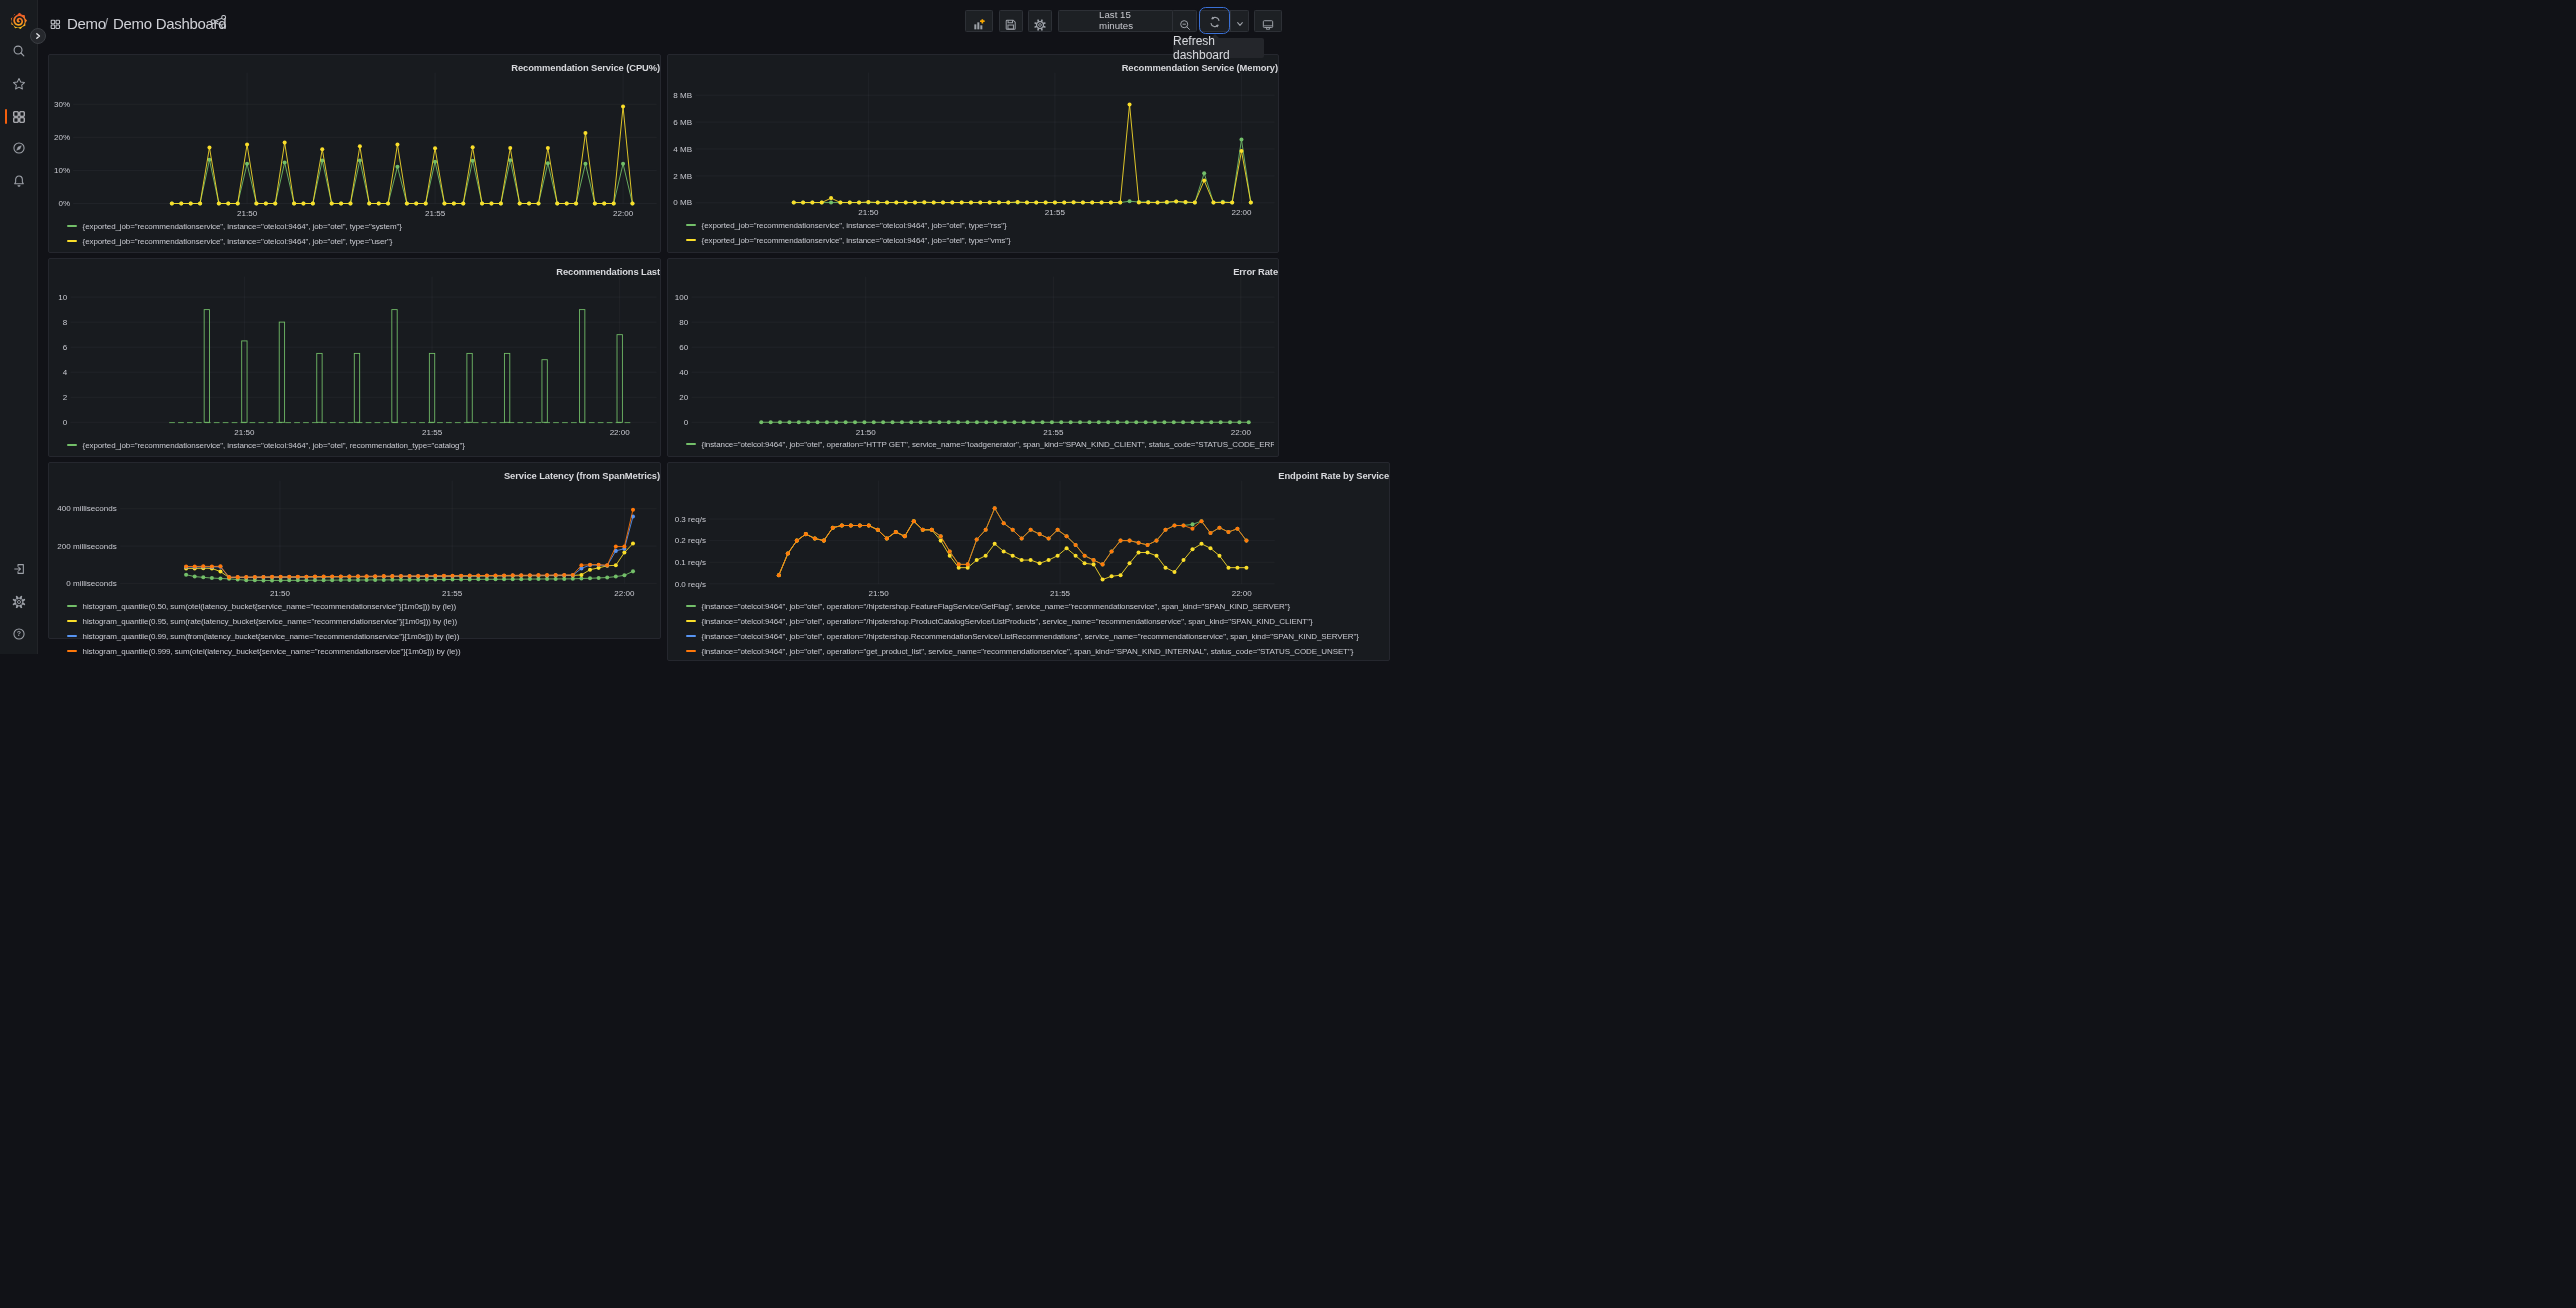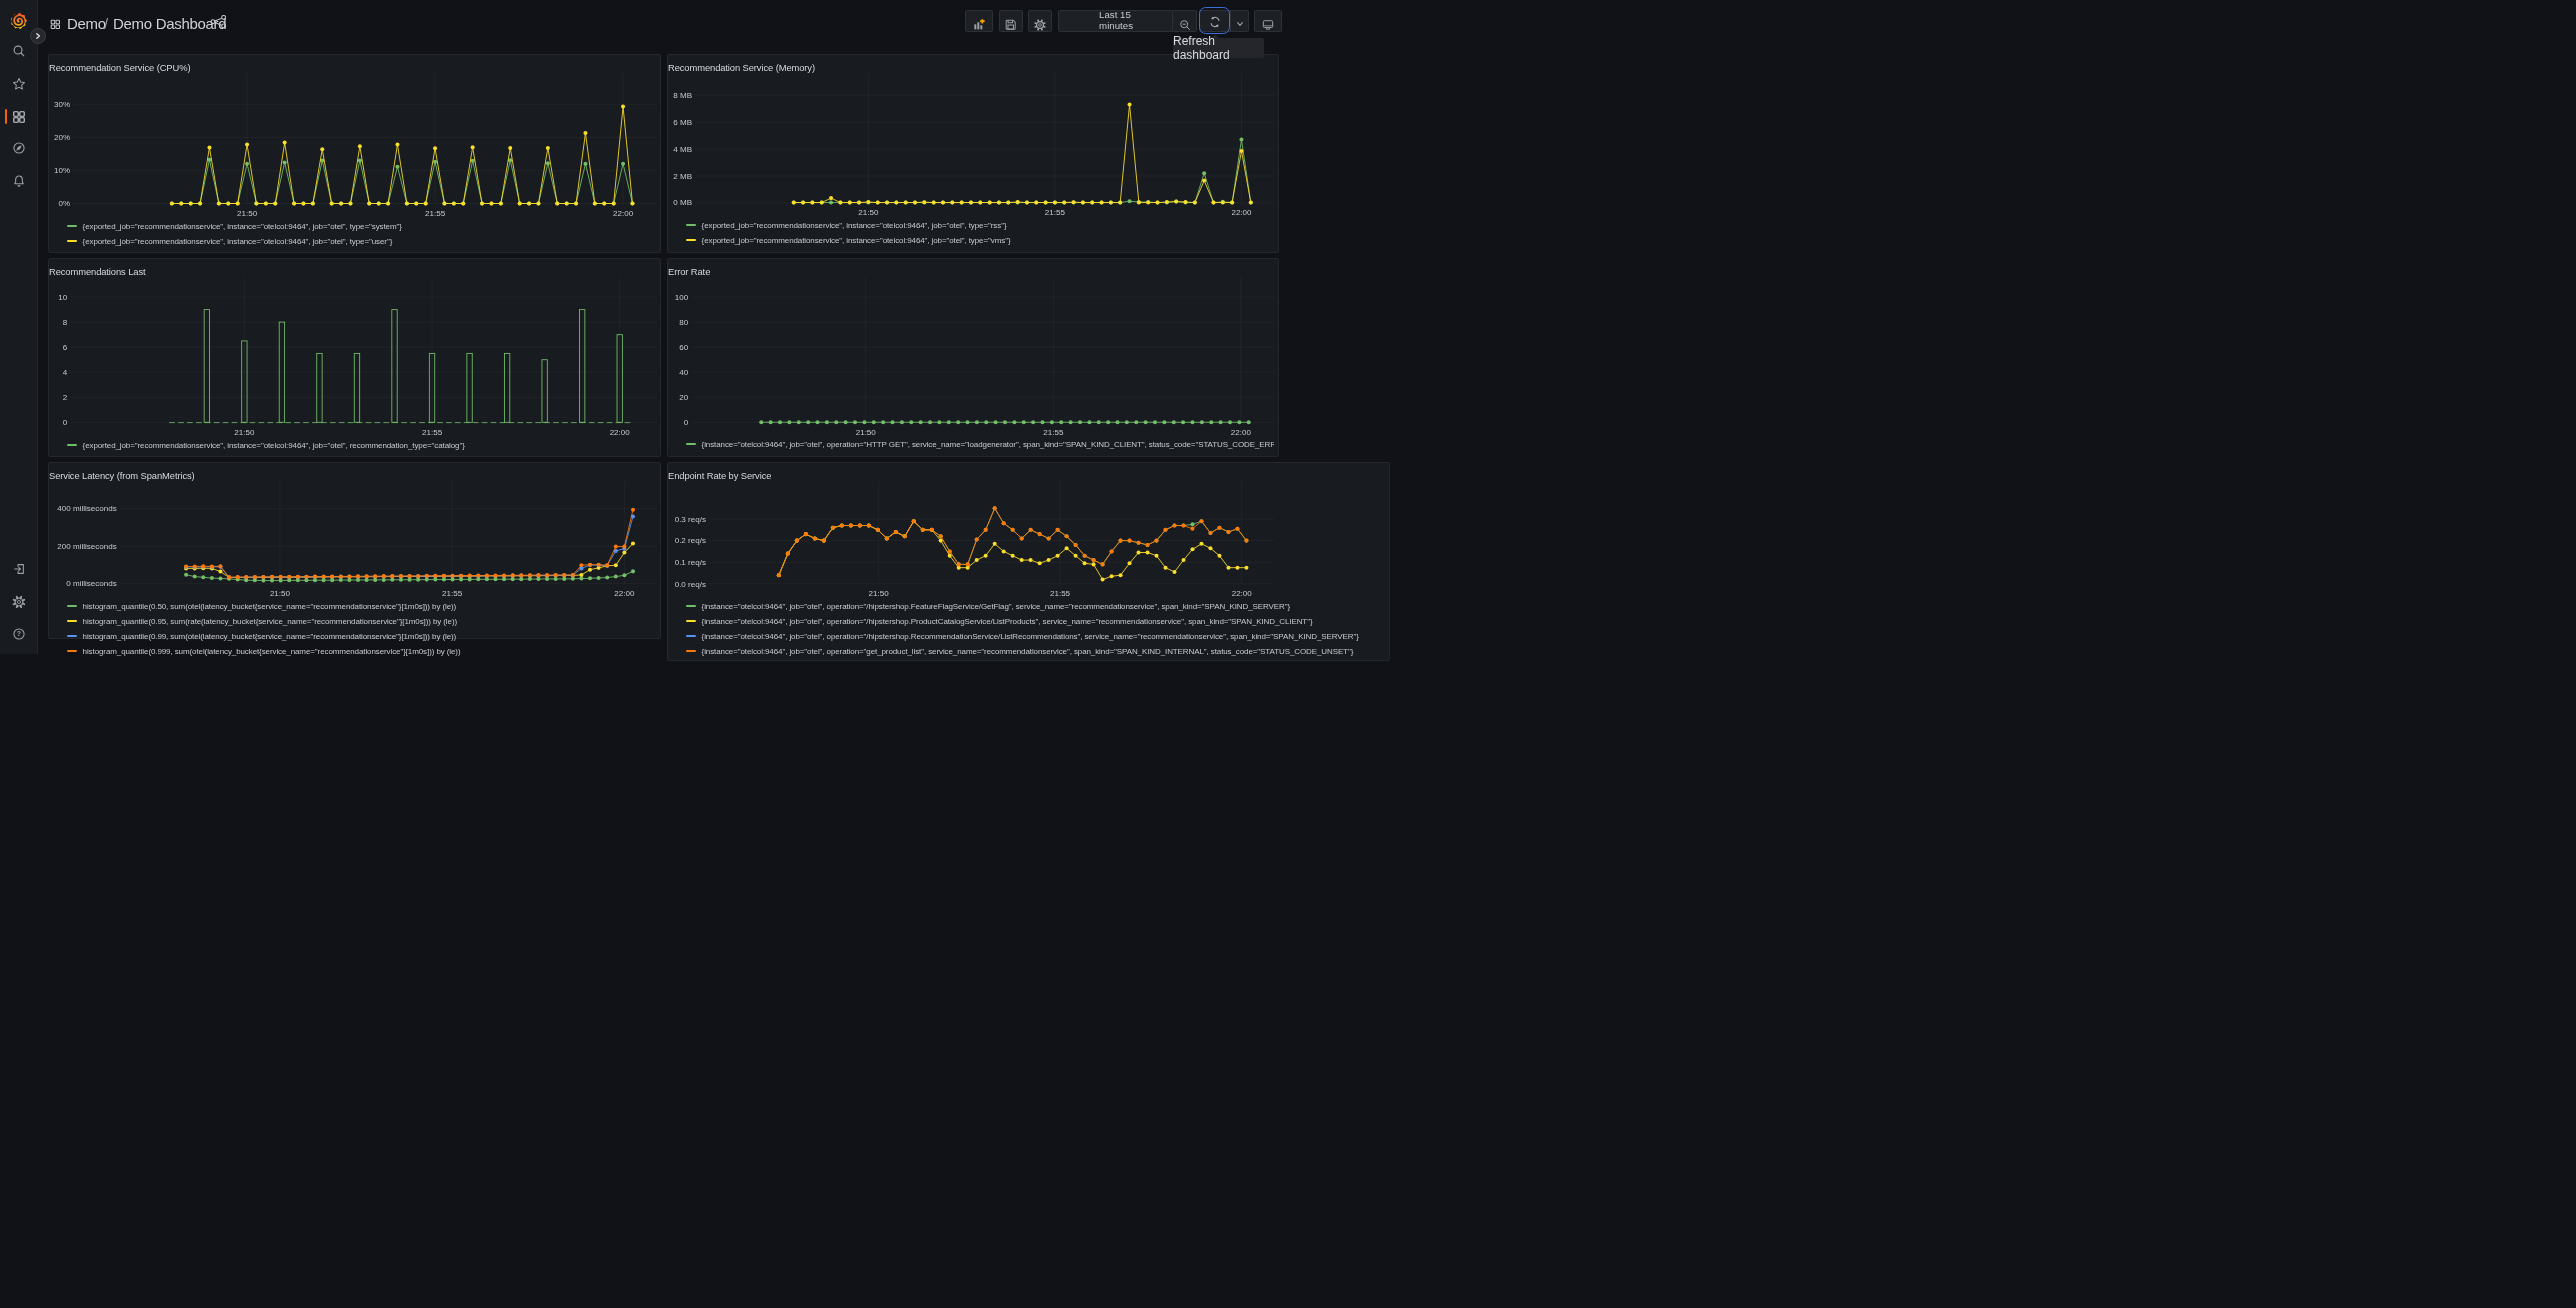--- a/index.html
+++ b/index.html
@@ -3,22 +3,22 @@
 * { margin:0; padding:0; box-sizing:border-box; }
 html,body { width:1288px; height:654px; overflow:hidden; background:#111217;
   font-family:"Liberation Sans", sans-serif; }
 .side { position:fixed; left:0; top:0; width:38px; height:654px; background:#181b1f; border-right:0.7px solid #222428; z-index:5; }
 .sideicon { position:absolute; left:50%; transform:translate(-50%,-50%); }
 .activebar { position:absolute; left:4.7px; top:109px; width:2.7px; height:15.4px; background:#f55f0d; border-radius:1.3px; }
 .expander { position:fixed; left:29.5px; top:28px; width:16px; height:16px; border-radius:50%;
   background:#26282d; border:0.7px solid #3a3d42; z-index:6; display:flex; align-items:center; justify-content:center; }
 .bc { position:fixed; top:15.4px; color:#d0d1d7; font-size:15px; letter-spacing:-0.3px; z-index:4; }
 .panel { position:absolute; background:#181b1f; border:0.7px solid #25272e; border-radius:2px; }
-.ptitle { position:absolute; top:6.7px; left:0; right:0; text-align:left; font-size:9.4px;
-  font-weight:400; color:#d8d9dd; letter-spacing:-0.1px; }
+.ptitle { position:absolute; top:6.7px; left:0; right:0; text-align:right; font-size:9.4px;
+  font-weight:700; color:#d8d9dd; letter-spacing:-0.1px; }
 .plot { position:absolute; left:0; top:0; }
 .lrow { position:absolute; left:17.5px; right:4px; height:11.4px; overflow:hidden; white-space:nowrap;
   font-size:8px; color:#c9cad1; line-height:11.4px; letter-spacing:-0.1px; }
 .dash { display:inline-block; width:10.7px; height:2.7px; border-radius:1.3px; margin-right:5.4px; vertical-align:1.7px; }
 .tbtn { position:fixed; top:10px; height:21.5px; border:0.7px solid #2d3036; border-radius:1.3px;
   display:flex; align-items:flex-end; justify-content:center; background:#1d2024; z-index:4;gap:30px; }
 .tooltip { position:fixed; left:1173px; top:38px; width:91px; height:20px; background:#24262b;
   border-radius:2px; color:#d9dadf; font-size:12px; display:flex; align-items:center;
   justify-content:center; z-index:7; }
 .tooltip:before { content:""; position:absolute; top:-4px; left:38px; border-left:4.7px solid transparent;
@@ -764,21 +764,21 @@
       <circle cx="793" cy="152.1" r="3.0" fill="#FF780A"></circle>
       <circle cx="805.8" cy="151.2" r="3.0" fill="#FF780A"></circle>
       <circle cx="818.6" cy="151.2" r="3.0" fill="#FF780A"></circle>
       <circle cx="831.4" cy="152.1" r="3.0" fill="#FF780A"></circle>
       <circle cx="844.2" cy="124.3" r="3.0" fill="#FF780A"></circle>
       <circle cx="857" cy="124.3" r="3.0" fill="#FF780A"></circle>
       <circle cx="869.8" cy="69.4" r="3.0" fill="#FF780A"></circle>
     </svg>
 <div class="lrow" style="top:138px"><span class="dash" style="background:#73BF69"></span><span class="ltx">histogram_quantile(0.50, sum(otel(latency_bucket{service_name="recommendationservice"}[1m0s])) by (le))</span></div>
     <div class="lrow" style="top:153px"><span class="dash" style="background:#FADE2A"></span><span class="ltx">histogram_quantile(0.95, sum(rate(latency_bucket{service_name="recommendationservice"}[1m0s])) by (le))</span></div>
-    <div class="lrow" style="top:168px"><span class="dash" style="background:#5794F2"></span><span class="ltx">histogram_quantile(0.99, sum(otel(latency_bucket{service_name="recommendationservice"}[1m0s])) by (le))</span></div>
+    <div class="lrow" style="top:168px"><span class="dash" style="background:#5794F2"></span><span class="ltx">histogram_quantile(0.99, sum(from(latency_bucket{service_name="recommendationservice"}[1m0s])) by (le))</span></div>
     <div class="lrow" style="top:183px"><span class="dash" style="background:#FF780A"></span><span class="ltx">histogram_quantile(0.999, sum(otel(latency_bucket{service_name="recommendationservice"}[1m0s])) by (le))</span></div>
 </div>
 <div class="panel" style="left:667px;top:462px;width:723px;height:199px">
 <div class="ptitle">Endpoint Rate by Service</div>
 <svg class="plot" width="612" height="199" viewBox="0 0 912 296" font-family="Liberation Sans, sans-serif">
       <line x1="61.6" y1="179.8" x2="904" y2="179.8" stroke="rgba(204,204,220,0.08)" stroke-width="1"></line>
       <line x1="61.6" y1="147.6" x2="904" y2="147.6" stroke="rgba(204,204,220,0.08)" stroke-width="1"></line>
       <line x1="61.6" y1="115.4" x2="904" y2="115.4" stroke="rgba(204,204,220,0.08)" stroke-width="1"></line>
       <line x1="61.6" y1="83.2" x2="904" y2="83.2" stroke="rgba(204,204,220,0.08)" stroke-width="1"></line>
       <line x1="313.9" y1="179.8" x2="313.9" y2="26" stroke="rgba(204,204,220,0.08)" stroke-width="1"></line>

